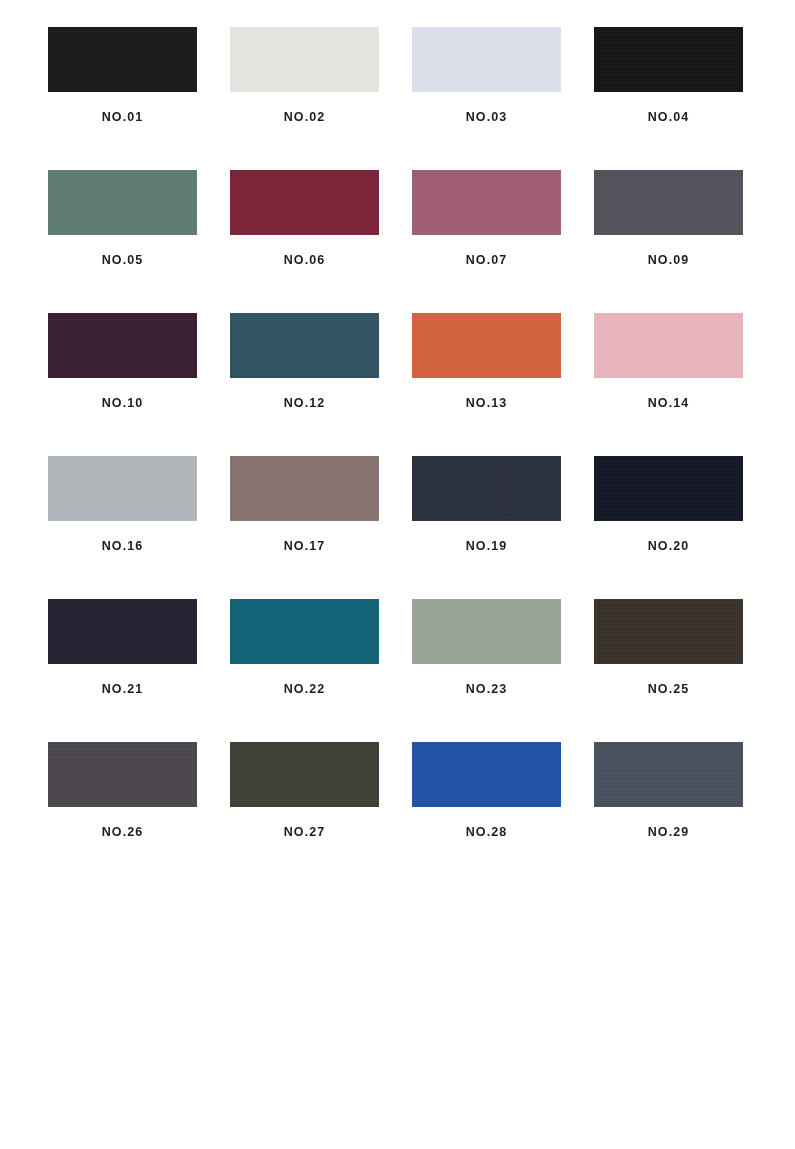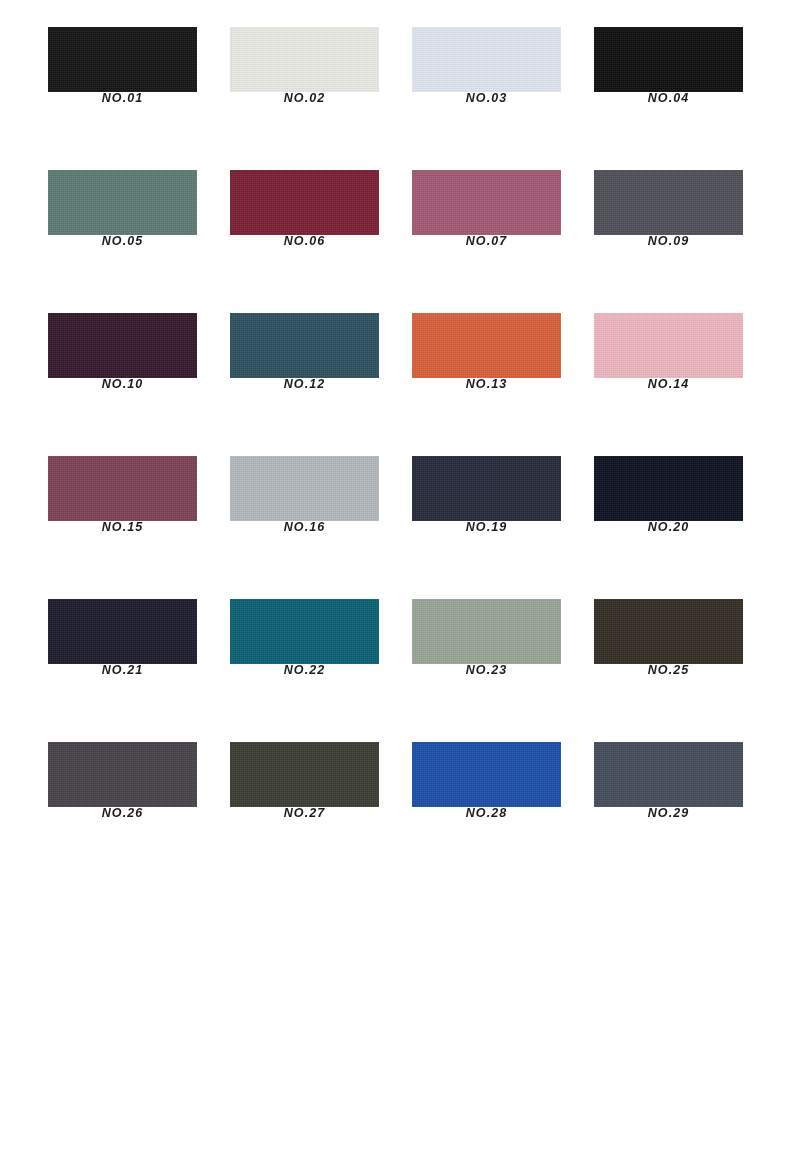--- a/index.html
+++ b/index.html
@@ -50,28 +50,28 @@
         rgba(255,255,255,0.045) 1px,
         rgba(0,0,0,0.035) 1px,
         rgba(0,0,0,0.035) 2px),
       repeating-linear-gradient(90deg,
         rgba(255,255,255,0.030) 0px,
         rgba(255,255,255,0.030) 1px,
         rgba(0,0,0,0.022) 1px,
         rgba(0,0,0,0.022) 2px);
   }
   .swatch-label {
+    margin-top: 19px;
     font-size: 12.5px;
     font-weight: bold;
     letter-spacing: 1.05px;
     color: #1d1d1d;
     text-align: center;
     line-height: 1;
     white-space: nowrap;
-    font-style: italic;
   }
 </style>
 </head>
 <body style="background-color: rgb(255, 255, 255);">
 
 <div id="swatch-grid">
     <div class="swatch-cell">
       <div class="swatch-chip" style="background-color: rgb(20, 20, 20);"></div>
       <div class="swatch-label">NO.01</div>
     </div>
@@ -113,26 +113,26 @@
     </div>
     <div class="swatch-cell">
       <div class="swatch-chip" style="background-color: rgb(216, 95, 60);"></div>
       <div class="swatch-label">NO.13</div>
     </div>
     <div class="swatch-cell">
       <div class="swatch-chip" style="background-color: rgb(237, 182, 192);"></div>
       <div class="swatch-label">NO.14</div>
     </div>
     <div class="swatch-cell">
-      <div class="swatch-chip" style="background-color: rgb(124, 65, 86);"></div>
-      <div class="swatch-label">NO.15</div>
+      <div class="swatch-chip" style="background-color: rgb(179, 184, 189);"></div>
+      <div class="swatch-label">NO.16</div>
     </div>
     <div class="swatch-cell">
-      <div class="swatch-chip" style="background-color: rgb(179, 184, 189);"></div>
-      <div class="swatch-label">NO.16</div>
+      <div class="swatch-chip" style="background-color: rgb(135, 115, 111);"></div>
+      <div class="swatch-label">NO.17</div>
     </div>
     <div class="swatch-cell">
       <div class="swatch-chip" style="background-color: rgb(37, 42, 58);"></div>
       <div class="swatch-label">NO.19</div>
     </div>
     <div class="swatch-cell">
       <div class="swatch-chip" style="background-color: rgb(13, 18, 32);"></div>
       <div class="swatch-label">NO.20</div>
     </div>
     <div class="swatch-cell">

